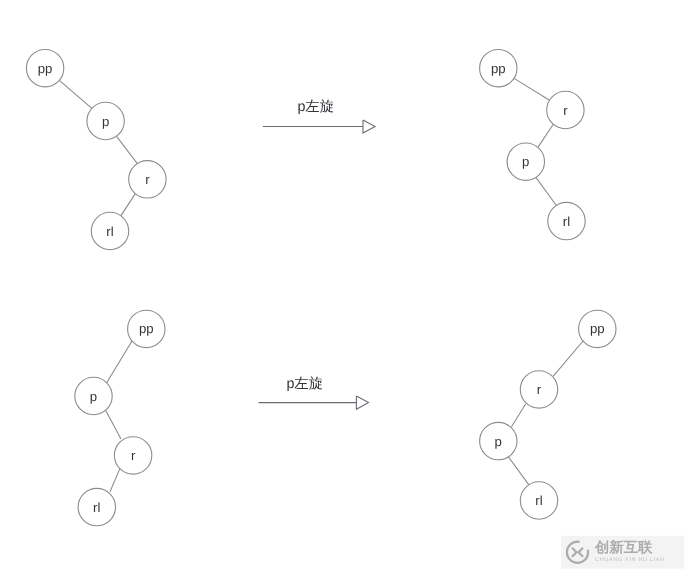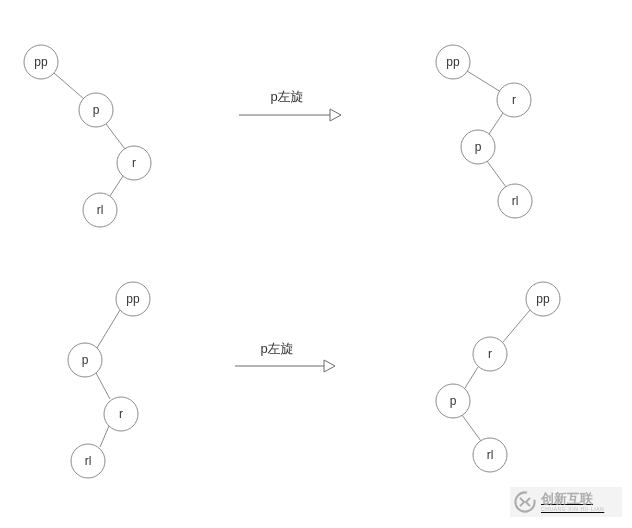--- a/index.html
+++ b/index.html
@@ -73,21 +73,20 @@
   #watermark-logo {
     flex: 0 0 auto;
     width: 22px;
     height: 22px;
   }
   #watermark-textblock {
     display: flex;
     flex-direction: column;
     justify-content: center;
     line-height: 1;
-    text-decoration: underline;
   }
   #watermark-cn {
     font-family: "DejaVu Sans", sans-serif;
     font-size: 13px;
     color: #a8a8a8;
     letter-spacing: 0px;
     font-weight: bold;
   }
   #watermark-py {
     font-family: "Liberation Sans", sans-serif;

